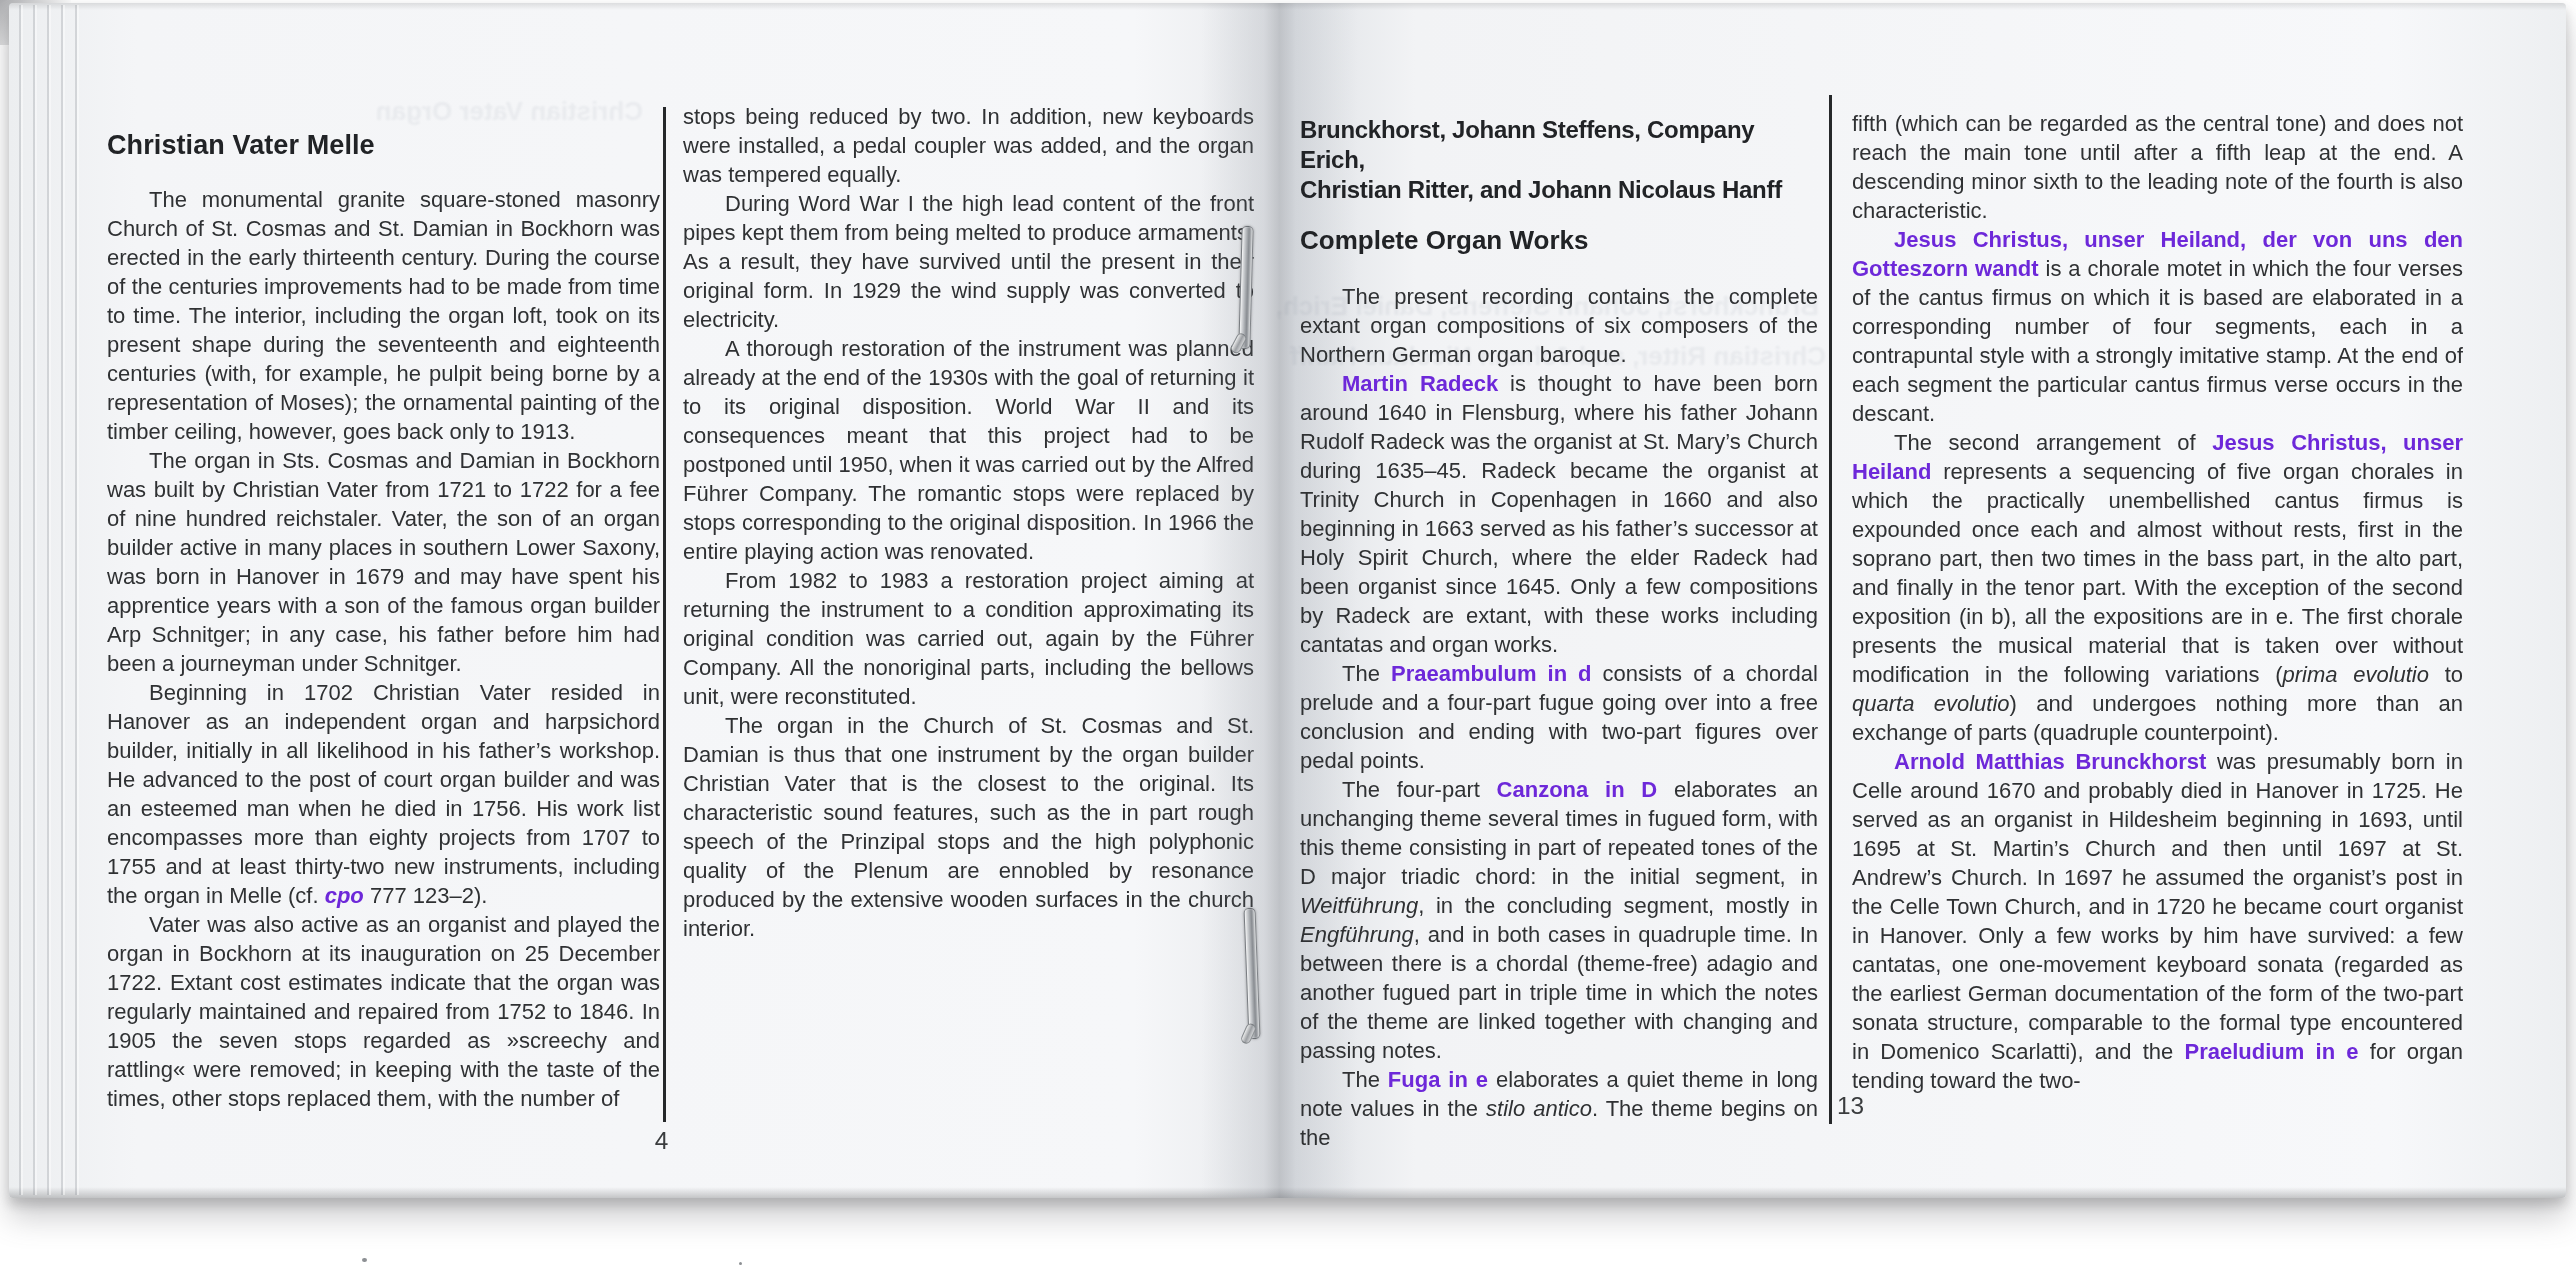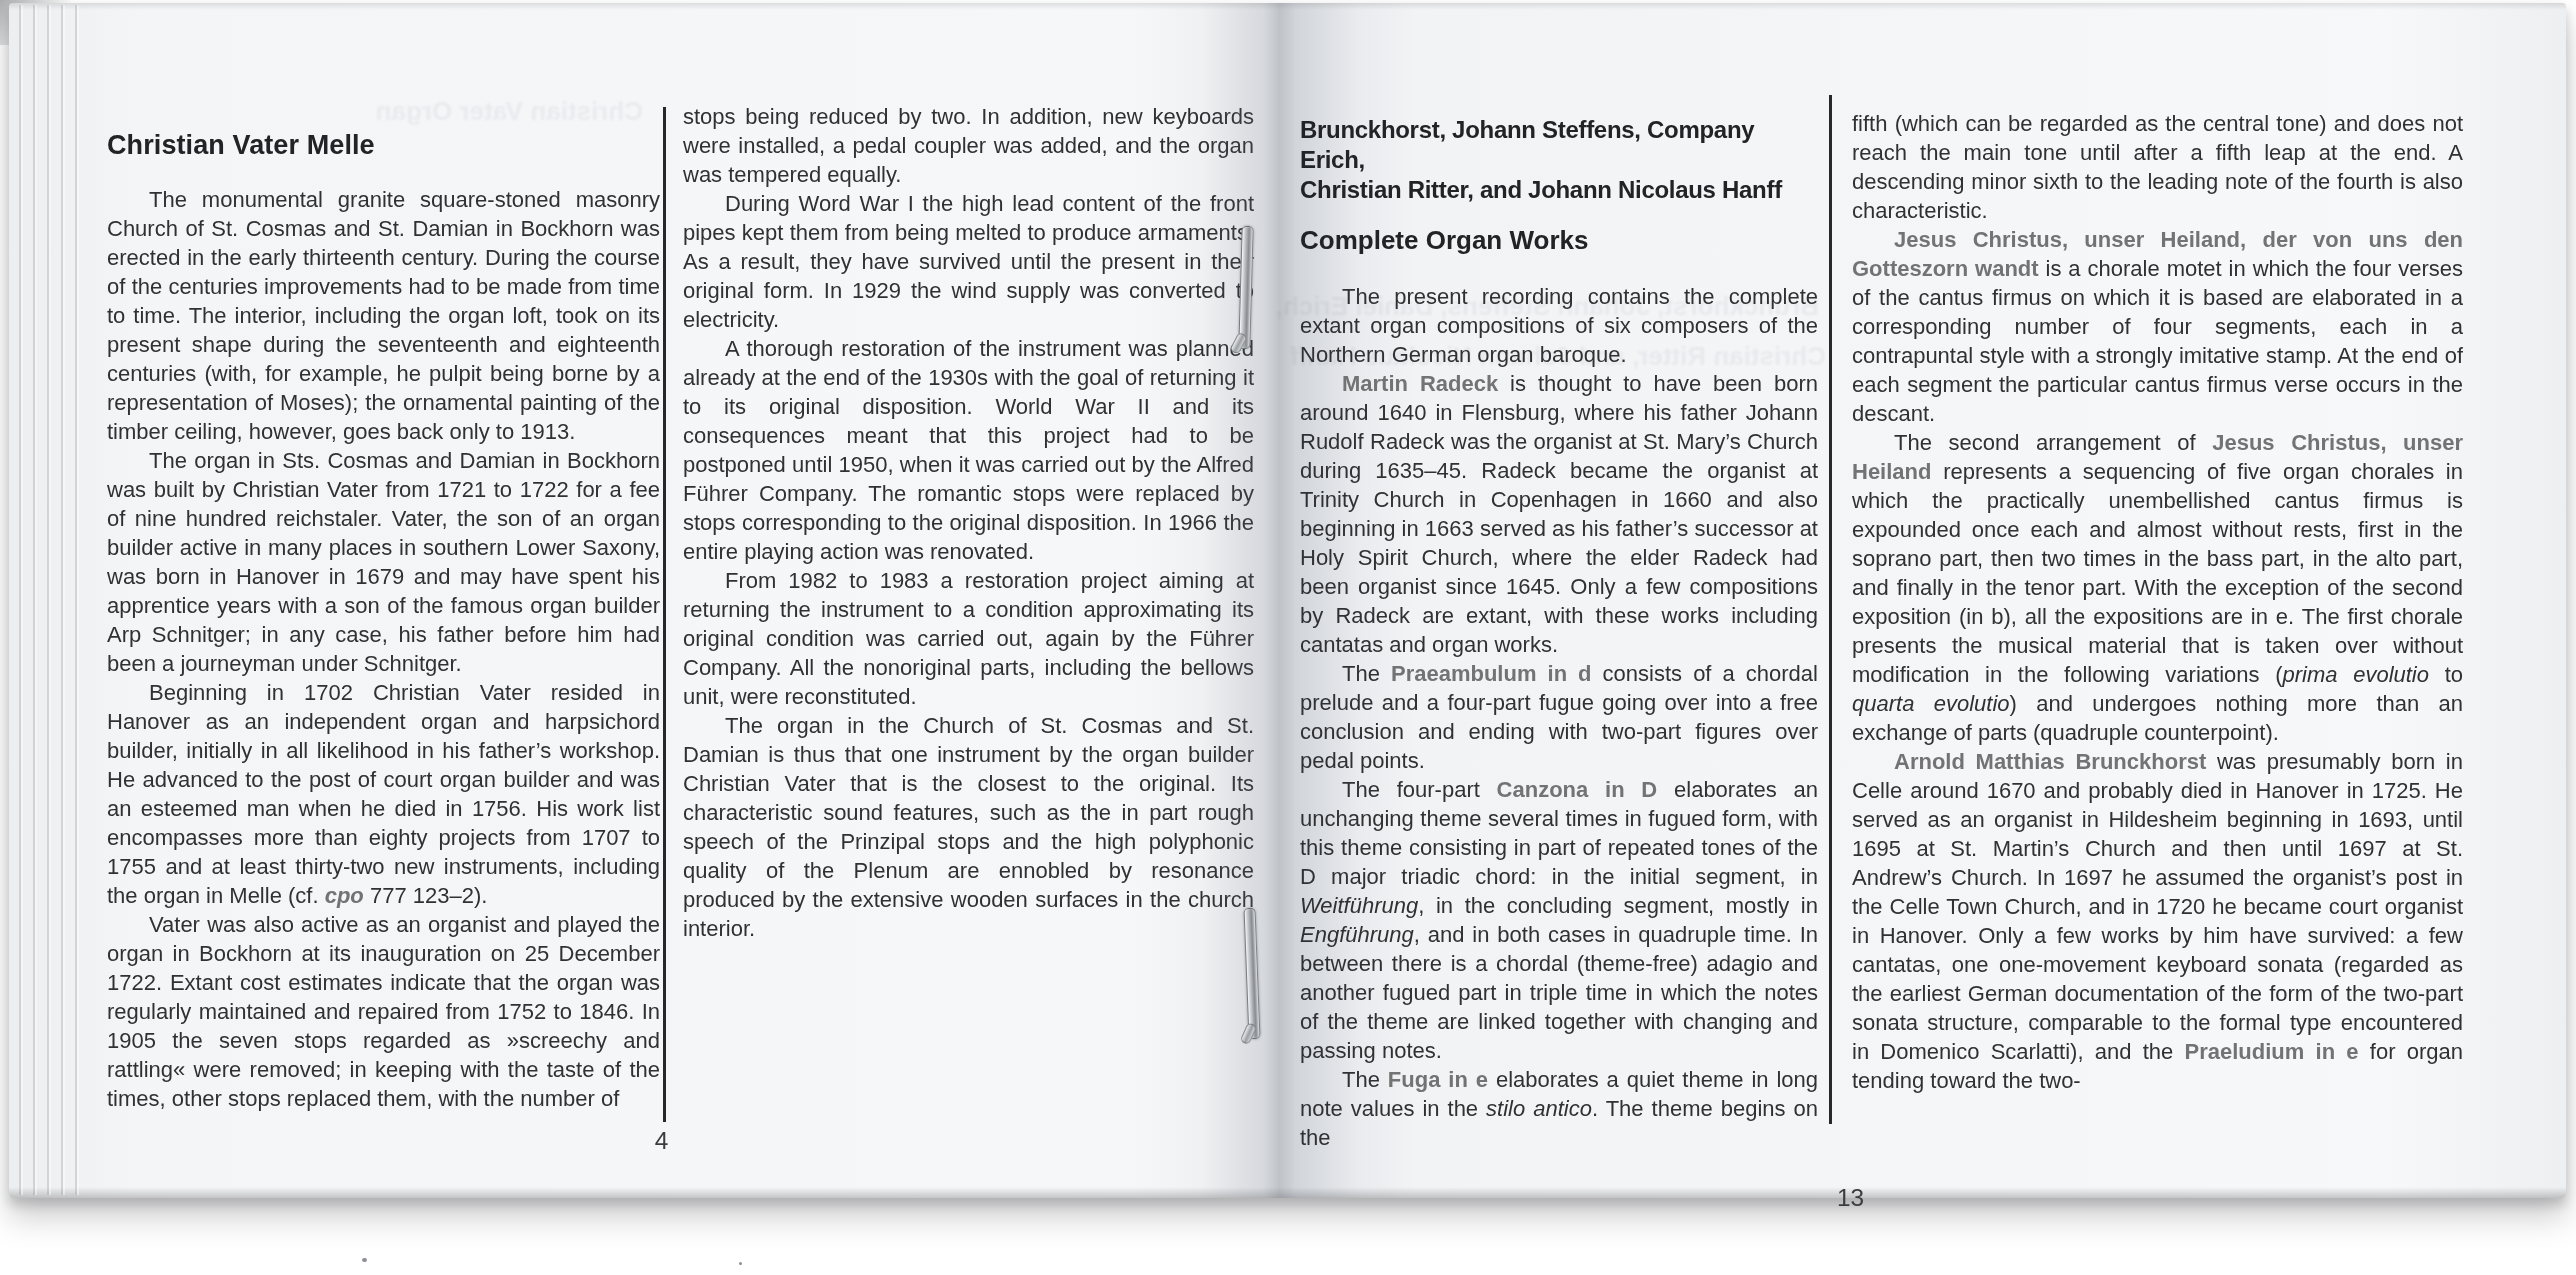--- a/index.html
+++ b/index.html
@@ -73,29 +73,29 @@
   .subheading { font-weight:700; color:#212326; font-size:26px; line-height:31px; margin-top:19.3px; }
 
   .paras { }
   .col1 .paras { margin-top:23px; }
   .col3 .paras { margin-top:18px; }
   .para {
     margin:0; font-size:22px; line-height:29px; text-align:justify;
     color:#2f3133; hyphens:none;
   }
   .para.ind { text-indent:42px; }
-  .b { font-weight:700; color:#737373; }
+  .b { font-weight:700; color:#6d28d9; }
   .i { font-style:italic; }
 
   .page-number {
     position:absolute; width:103px; text-align:center;
     font-size:24.4px; color:#3a3c3e;
   }
   .page-number-left  { left:610px;  top:1127px; }
-  .page-number-right { left:1799px; top:1184px; }
+  .page-number-right { left:1799px; top:1092px; }
 
   .ghost {
     position:absolute; transform:scaleX(-1); opacity:0.055; filter:blur(1.3px);
     font-weight:700; color:#24344e; pointer-events:none; white-space:nowrap;
     font-size:26px;
   }
   .ghost1 { left:334px;  top:96px;  width:309px; }
   .ghost2 { left:1305px; top:291px;  width:514px; }
   .ghost3 { left:1312px; top:341px;  width:514px; }
 

